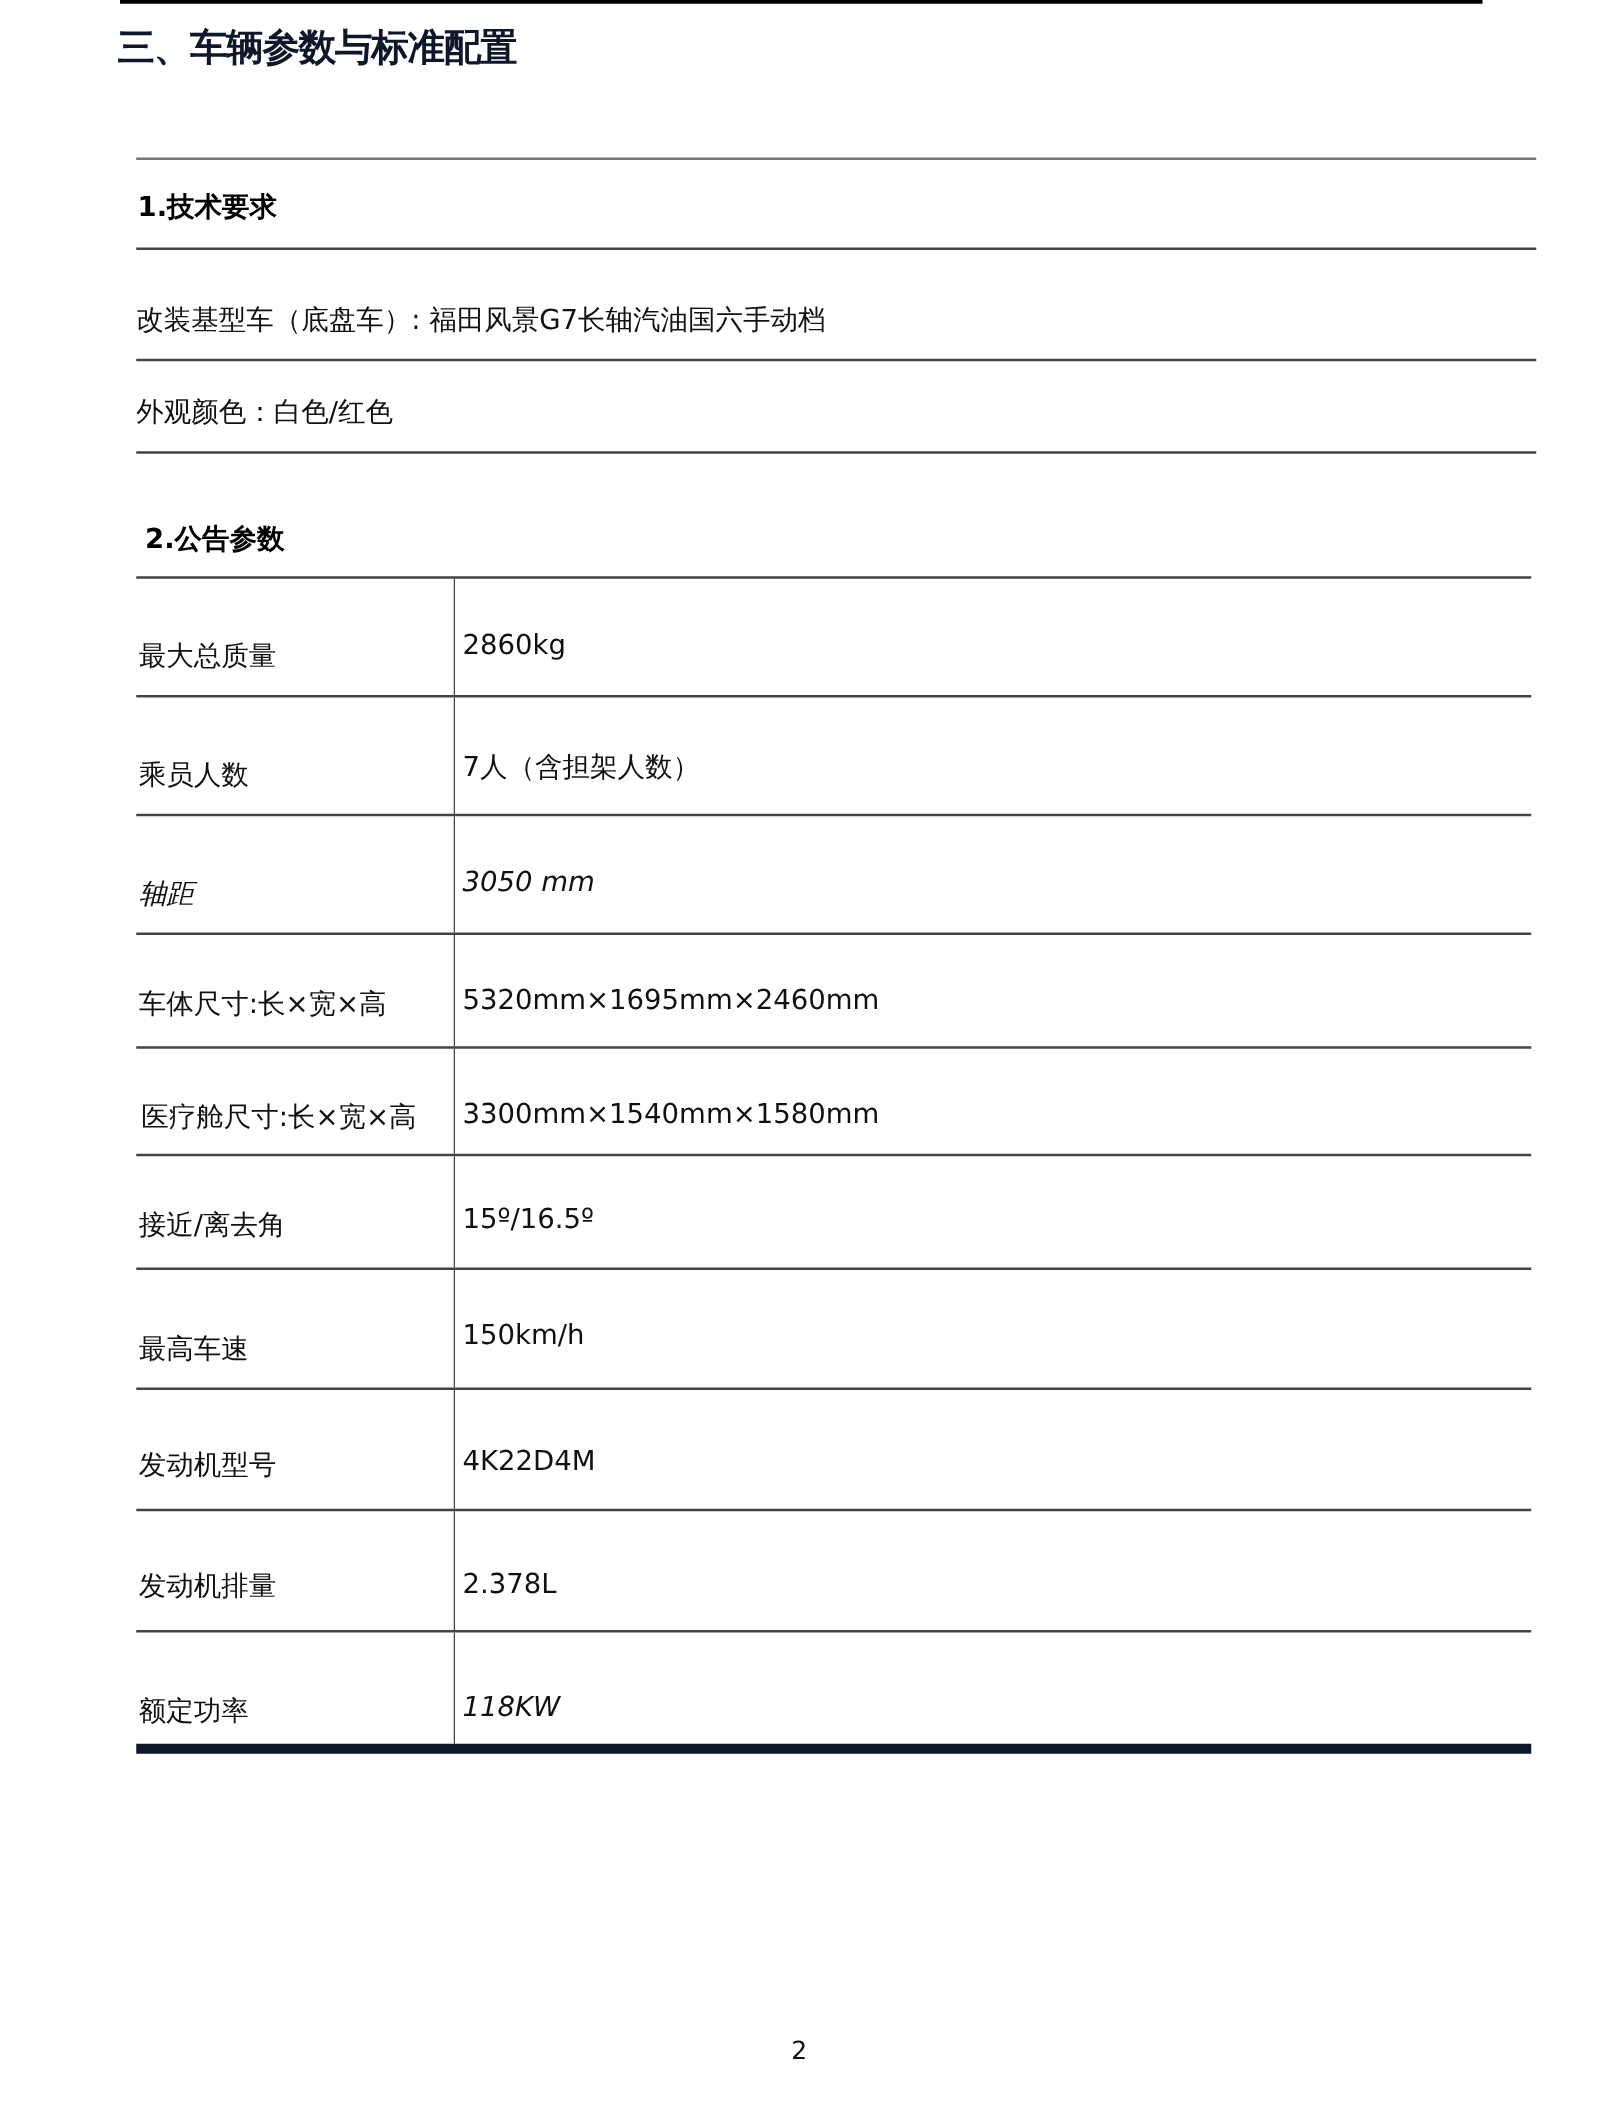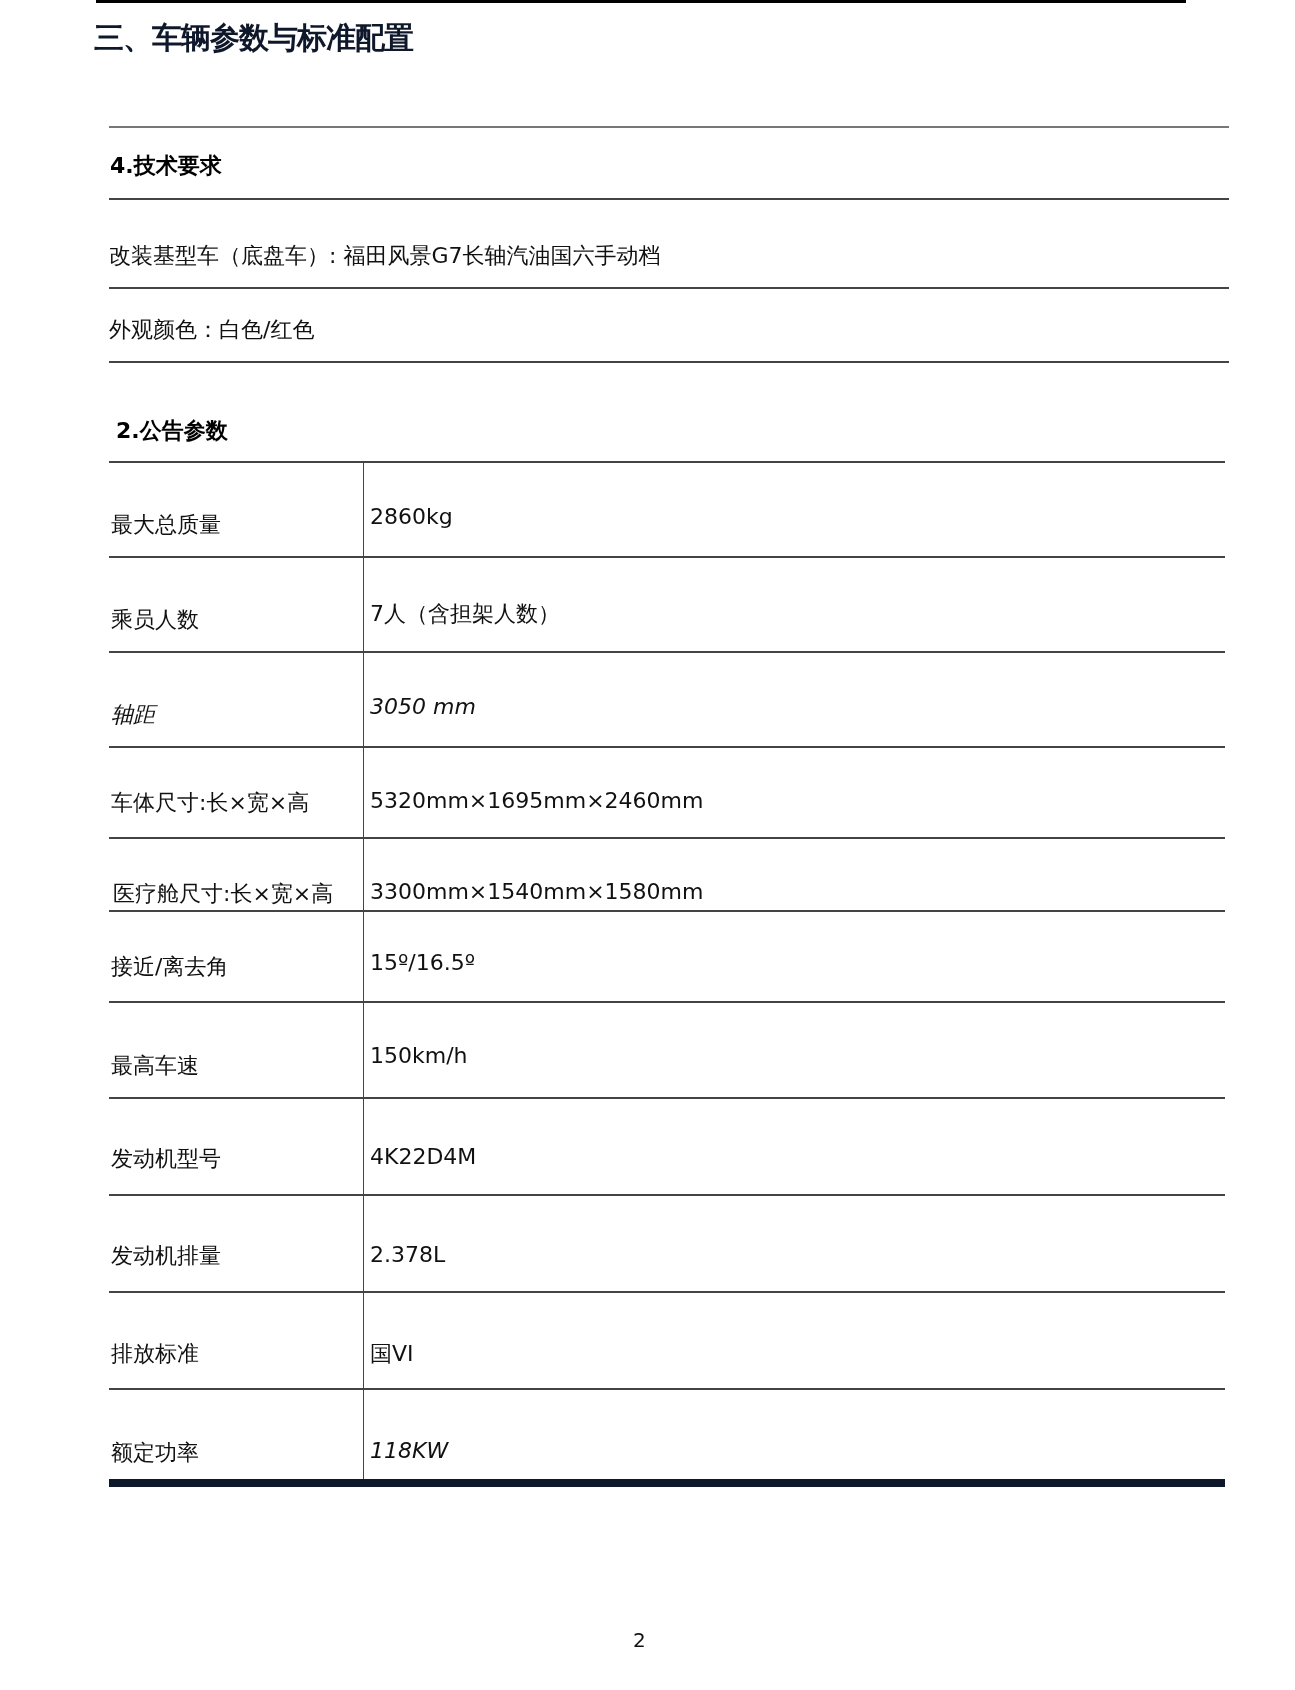--- a/index.html
+++ b/index.html
@@ -20,21 +20,21 @@
   .vdiv { position:absolute; left:254px; top:0; bottom:0; width:1px; background:#444; }
   .page-num { left:633px; top:1628px; font-size:20px; }
 </style>
 </head>
 <body>
 
 <div class="abs top-rule"></div>
 <div class="abs title">三、车辆参数与标准配置</div>
 
 <div class="hline" style="top:126px;"></div>
-<div class="abs sec-head" style="left:110px; top:151px;">4.技术要求</div>
+<div class="abs sec-head" style="left:110px; top:151px;">1.技术要求</div>
 <div class="hline dark" style="top:198px;"></div>
 <div class="abs plain" style="left:109px; top:241px;">改装基型车（底盘车）: 福田风景G7长轴汽油国六手动档</div>
 <div class="hline dark" style="top:287px;"></div>
 <div class="abs plain" style="left:109px; top:315px;">外观颜色：白色/红色</div>
 <div class="hline dark" style="top:361px;"></div>
 
 <div class="abs sec-head" style="left:116px; top:416px;">2.公告参数</div>
 
 <div class="table">
   <div class="row" style="height:95px;">
@@ -50,21 +50,21 @@
   <div class="row" style="height:95px;font-style:italic;">
     <div class="vdiv"></div>
     <span class="cell-label" style="top:47px;">轴距</span>
     <span class="cell-value" style="top:41px;">3050 mm</span>
   </div>
   <div class="row" style="height:91px;">
     <div class="vdiv"></div>
     <span class="cell-label" style="top:40px;">车体尺寸:长×宽×高</span>
     <span class="cell-value" style="top:40px;">5320mm×1695mm×2460mm</span>
   </div>
-  <div class="row" style="height:73px;">
+  <div class="row" style="height:86px;">
     <div class="vdiv"></div>
     <span class="cell-label" style="top:40px; left:4px;">医疗舱尺寸:长×宽×高</span>
     <span class="cell-value" style="top:40px;">3300mm×1540mm×1580mm</span>
   </div>
   <div class="row" style="height:91px;">
     <div class="vdiv"></div>
     <span class="cell-label" style="top:40px;">接近/离去角</span>
     <span class="cell-value" style="top:38px;">15º/16.5º</span>
   </div>
   <div class="row" style="height:96px;">
@@ -75,25 +75,20 @@
   <div class="row" style="height:97px;">
     <div class="vdiv"></div>
     <span class="cell-label" style="top:45px;">发动机型号</span>
     <span class="cell-value" style="top:45px;">4K22D4M</span>
   </div>
   <div class="row" style="height:97px;">
     <div class="vdiv"></div>
     <span class="cell-label" style="top:45px;">发动机排量</span>
     <span class="cell-value" style="top:46px;">2.378L</span>
   </div>
-  <div class="row" style="height:97px;">
-    <div class="vdiv"></div>
-    <span class="cell-label" style="top:46px;">排放标准</span>
-    <span class="cell-value" style="top:46px;">国VI</span>
-  </div>
   <div class="row" style="height:99px;">
     <div class="vdiv"></div>
     <span class="cell-label" style="top:48px;">额定功率</span>
     <span class="cell-value" style="top:48px;font-style:italic;">118KW</span>
   </div>
 </div>
 
 <div class="abs page-num">2</div>
 
 </body></html>

